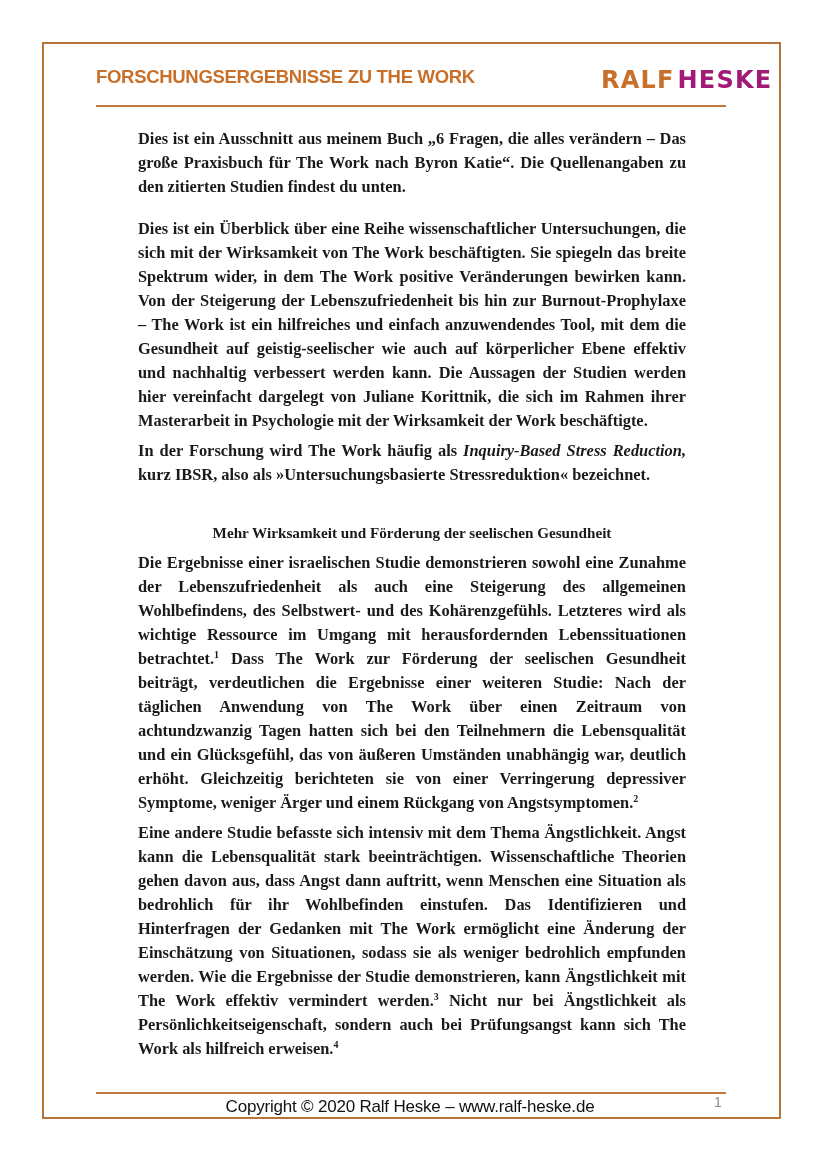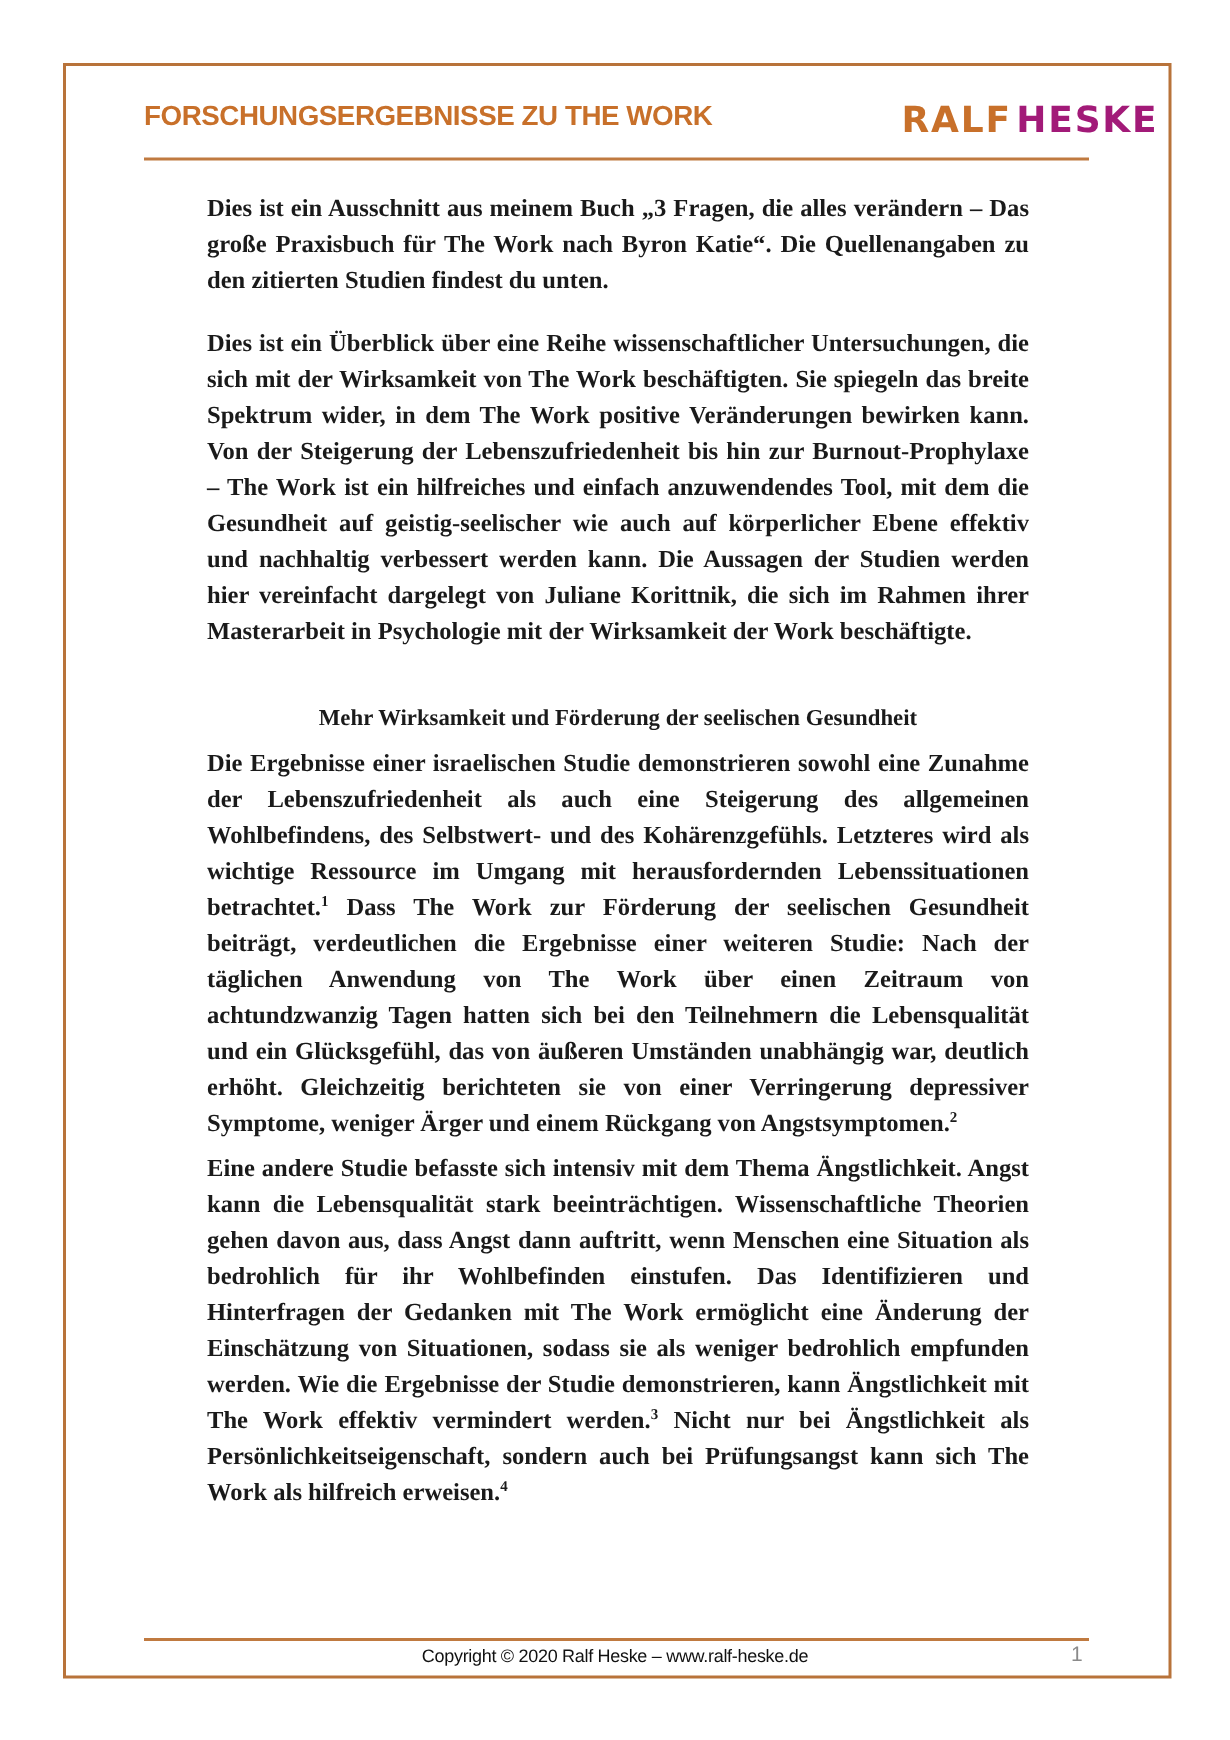--- a/index.html
+++ b/index.html
@@ -94,21 +94,21 @@
       height: 2px;
       background: #c07a40;
     }
     .footer-text {
       position: absolute;
       left: 0;
       width: 820px;
       top: 1097px;
       text-align: center;
       font-family: "Liberation Sans", sans-serif;
-      font-size: 12px;
+      font-size: 17px;
       color: #111111;
       letter-spacing: -0.2px;
     }
     .page-number {
       position: absolute;
       left: 714px;
       top: 1094px;
       font-family: "Liberation Sans", sans-serif;
       font-size: 14px;
       color: #8a8a8a;
@@ -121,24 +121,25 @@
 
 <div class="header-title">FORSCHUNGSERGEBNISSE ZU THE WORK</div>
 
 <div class="logo">
   <span class="first">RALF</span><span class="last">HESKE</span>
 </div>
 
 <div class="header-rule"></div>
 
 <div class="content">
-  <p class="intro">Dies ist ein Ausschnitt aus meinem Buch „3 Fragen, die alles verändern – Das große Praxisbuch für The Work nach Byron Katie“. Die Quellenangaben zu den zitierten Studien findest du unten.</p>
+  <p class="intro">Dies ist ein Ausschnitt aus meinem Buch „6 Fragen, die alles verändern – Das große Praxisbuch für The Work nach Byron Katie“. Die Quellenangaben zu den zitierten Studien findest du unten.</p>
 
   <p class="para">Dies ist ein Überblick über eine Reihe wissenschaftlicher Untersuchungen, die sich mit der Wirksamkeit von The Work beschäftigten. Sie spiegeln das breite Spektrum wider, in dem The Work positive Veränderungen bewirken kann. Von der Steigerung der Lebenszufriedenheit bis hin zur Burnout-Prophylaxe – The Work ist ein hilfreiches und einfach anzuwendendes Tool, mit dem die Gesundheit auf geistig-seelischer wie auch auf körperlicher Ebene effektiv und nachhaltig verbessert werden kann. Die Aussagen der Studien werden hier vereinfacht dargelegt von Juliane Korittnik, die sich im Rahmen ihrer Masterarbeit in Psychologie mit der Wirksamkeit der Work beschäftigte.</p>
 
+  <p class="para"><span>In der Forschung wird The Work häufig als </span><em>Inquiry-Based Stress Reduction,</em><span> kurz IBSR, also als »Untersuchungsbasierte Stressreduktion« bezeichnet.</span></p>
 
   <p class="section-heading">Mehr Wirksamkeit und Förderung der seelischen Gesundheit</p>
 
   <p class="para"><span>Die Ergebnisse einer israelischen Studie demonstrieren sowohl eine Zunahme der Lebenszufriedenheit als auch eine Steigerung des allgemeinen Wohlbefindens, des Selbstwert- und des Kohärenzgefühls. Letzteres wird als wichtige Ressource im Umgang mit herausfordernden Lebenssituationen betrachtet.</span><sup>1</sup><span> Dass The Work zur Förderung der seelischen Gesundheit beiträgt, verdeutlichen die Ergebnisse einer weiteren Studie: Nach der täglichen Anwendung von The Work über einen Zeitraum von achtundzwanzig Tagen hatten sich bei den Teilnehmern die Lebensqualität und ein Glücksgefühl, das von äußeren Umständen unabhängig war, deutlich erhöht. Gleichzeitig berichteten sie von einer Verringerung depressiver Symptome, weniger Ärger und einem Rückgang von Angstsymptomen.</span><sup>2</sup></p>
 
   <p class="para"><span>Eine andere Studie befasste sich intensiv mit dem Thema Ängstlichkeit. Angst kann die Lebensqualität stark beeinträchtigen. Wissenschaftliche Theorien gehen davon aus, dass Angst dann auftritt, wenn Menschen eine Situation als bedrohlich für ihr Wohlbefinden einstufen. Das Identifizieren und Hinterfragen der Gedanken mit The Work ermöglicht eine Änderung der Einschätzung von Situationen, sodass sie als weniger bedrohlich empfunden werden. Wie die Ergebnisse der Studie demonstrieren, kann Ängstlichkeit mit The Work effektiv vermindert werden.</span><sup>3</sup><span> Nicht nur bei Ängstlichkeit als Persönlichkeitseigenschaft, sondern auch bei Prüfungsangst kann sich The Work als hilfreich erweisen.</span><sup>4</sup></p>
 
 
 </div>
 

